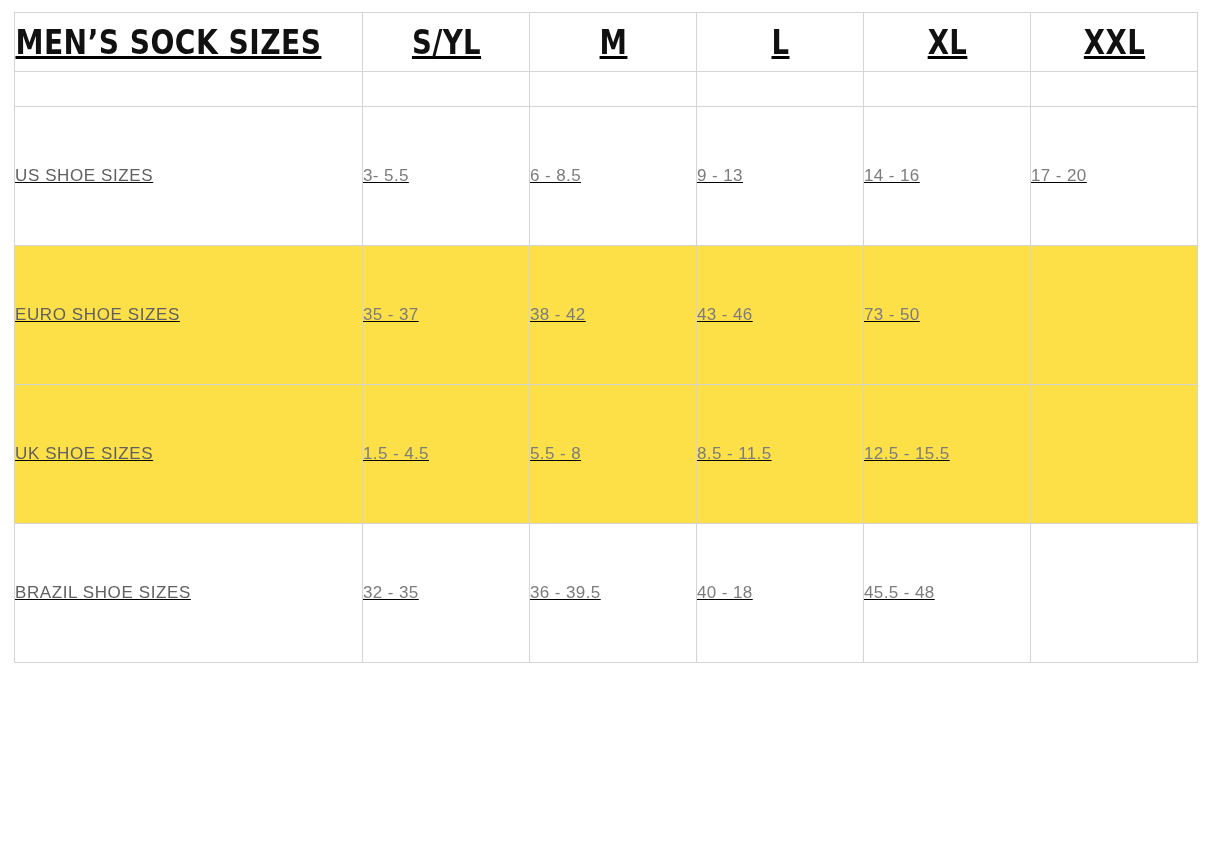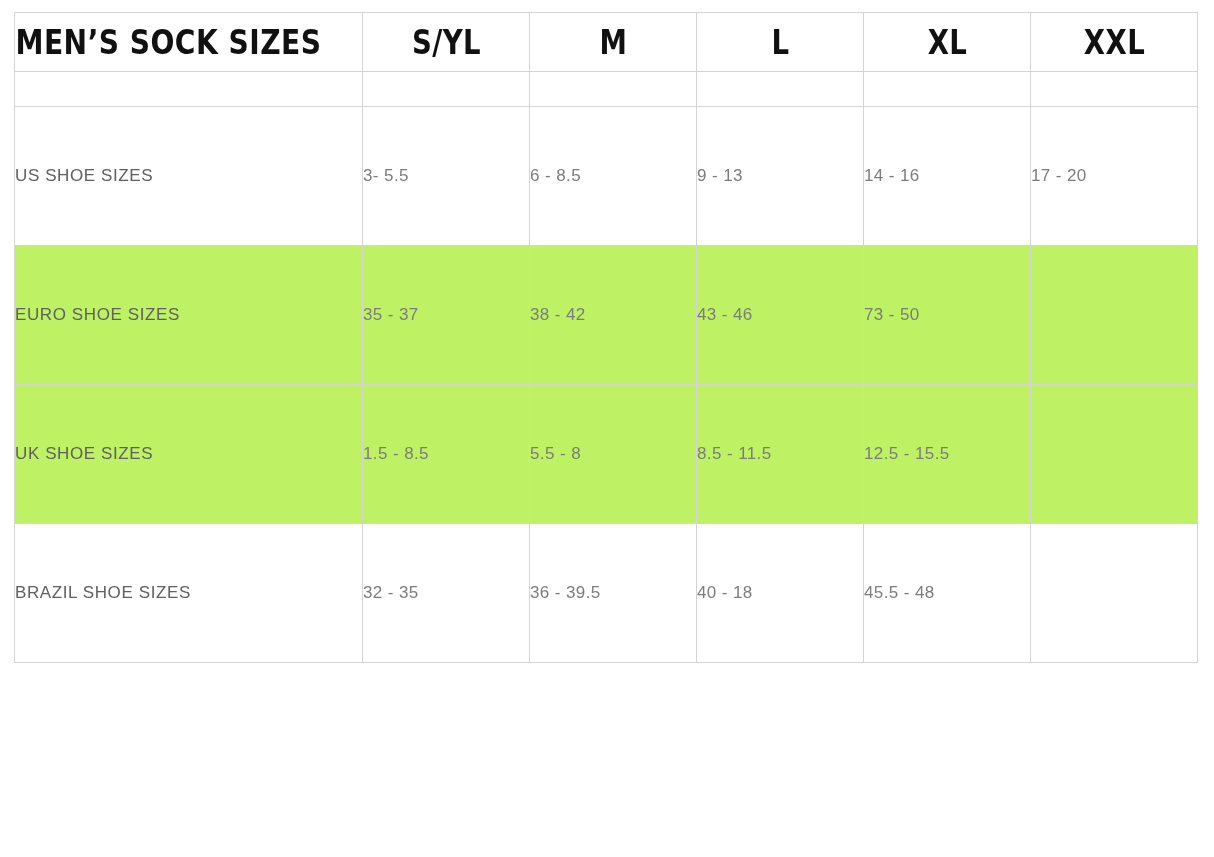--- a/index.html
+++ b/index.html
@@ -13,20 +13,21 @@
     font-family: "Liberation Sans", sans-serif;
     -webkit-font-smoothing: antialiased;
   }
 
   .sheet {
     position: relative;
     width: 1214px;
     height: 706px;
     box-sizing: border-box;
     padding: 12px 16px 17px 14px;
+    text-decoration: underline;
   }
 
   table.size-chart {
     width: 1184px;
     border-collapse: collapse;
     table-layout: fixed;
     border: 1px solid #d4d4d4;
   }
 
   table.size-chart td {
@@ -67,21 +68,21 @@
   
   tr.spacer-row td {
     height: 34px;
   }
 
   
   tr.data-row td {
     height: 138px;
   }
   tr.data-row.shaded td {
-    background: #bef264;
+    background: #fde047;
   }
   .row-label {
     font-size: 17px;
     letter-spacing: 0.6px;
     color: #5f6062;
     padding-left: 28px;
     text-align: left;
     margin-top: 32px;
   }
   .cell-value {
@@ -136,21 +137,21 @@
         <td class="cell-value">35 - 37</td>
         <td class="cell-value">38 - 42</td>
         <td class="cell-value">43 - 46</td>
         <td class="cell-value">73 - 50</td>
         <td class="cell-value"></td>
       </tr>
 
 
       <tr class="data-row shaded">
         <td class="row-label">UK SHOE SIZES</td>
-        <td class="cell-value">1.5 - 8.5</td>
+        <td class="cell-value">1.5 - 4.5</td>
         <td class="cell-value">5.5 - 8</td>
         <td class="cell-value">8.5 - 11.5</td>
         <td class="cell-value">12.5 - 15.5</td>
         <td class="cell-value"></td>
       </tr>
 
       <tr class="data-row">
         <td class="row-label">BRAZIL SHOE SIZES</td>
         <td class="cell-value">32 - 35</td>
         <td class="cell-value">36 - 39.5</td>

